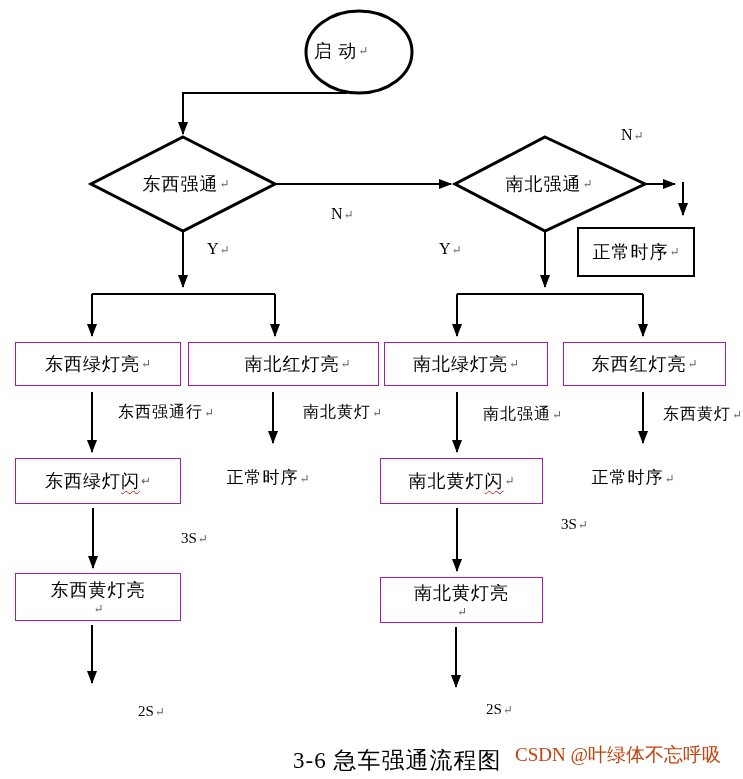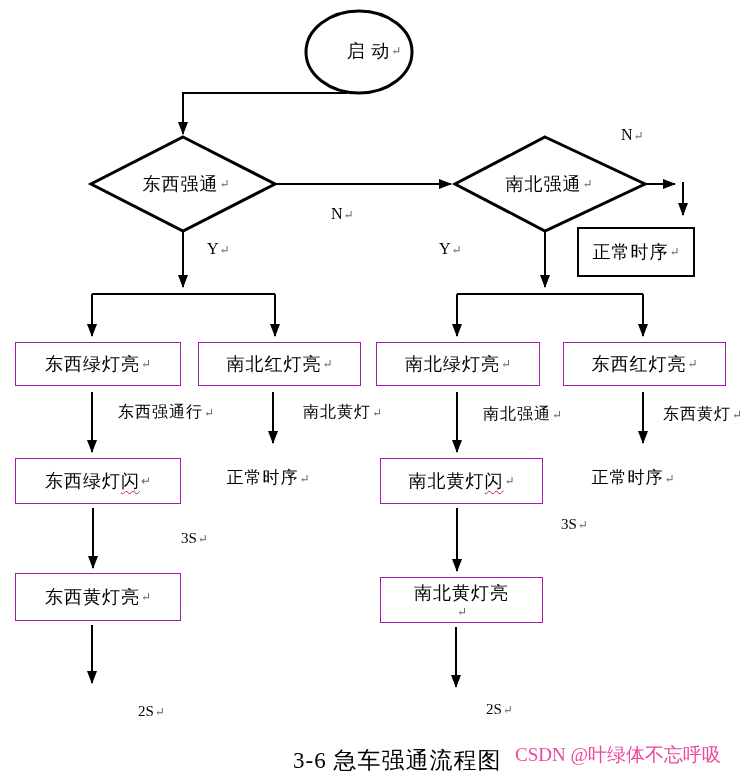--- a/index.html
+++ b/index.html
@@ -17,21 +17,21 @@
   .boxed{border:1px solid #a21caf;}
   .thinbox{border:2px solid #000;}
   .centered{transform:translate(-50%,-50%);}
   .freelabel{position:absolute;font-size:16px;white-space:nowrap;letter-spacing:1px;}
   .plaintext{position:absolute;font-size:17px;white-space:nowrap;letter-spacing:1px;transform:translateX(-50%);}
   .yn{font-size:16px;letter-spacing:0;}
   .sec{font-size:15px;letter-spacing:0;}
   .pmark{color:#666;font-size:12px;margin-left:1px;letter-spacing:0;}
   .squiggle{text-decoration:underline wavy;text-decoration-color:#cc2222;text-decoration-thickness:1px;text-underline-offset:3px;}
   .caption{position:absolute;font-size:23px;letter-spacing:1px;white-space:nowrap;}
-  .watermark{position:absolute;font-size:19px;color:#ec4899;white-space:nowrap;letter-spacing:0;}
+  .watermark{position:absolute;font-size:19px;color:#c2410c;white-space:nowrap;letter-spacing:0;}
 </style>
 </head>
 <body>
 
 <div class="stage">
 
   <svg width="743" height="779" viewBox="0 0 743 779">
     <defs>
       <marker id="ah" markerUnits="userSpaceOnUse" markerWidth="14" markerHeight="12" refX="12" refY="5" orient="auto">
         <path d="M0,0 L13,5 L0,10 Z" fill="#000"></path>
@@ -62,21 +62,21 @@
     <line class="ln" x1="457" y1="392" x2="457" y2="452" marker-end="url(#ah)"></line>
     <line class="ln" x1="643" y1="392" x2="643" y2="443" marker-end="url(#ah)"></line>
 
     <line class="ln" x1="93" y1="508" x2="93" y2="568" marker-end="url(#ah)"></line>
     <line class="ln" x1="457" y1="508" x2="457" y2="571" marker-end="url(#ah)"></line>
 
     <line class="ln" x1="92" y1="625" x2="92" y2="683" marker-end="url(#ah)"></line>
     <line class="ln" x1="456" y1="627" x2="456" y2="687" marker-end="url(#ah)"></line>
   </svg>
 
-  <div class="node centered" style="left:374px;top:51px;">
+  <div class="node centered" style="left:341px;top:51px;">
     <span>启 动</span>
       <span class="pmark">↵</span>
   </div>
   <div class="node centered" style="left:186px;top:184px;text-align:right;">
     <span>东西强通</span>
       <span class="pmark">↵</span>
   </div>
   <div class="node centered" style="left:549px;top:184px;">
     <span>南北强通</span>
       <span class="pmark">↵</span>
@@ -84,45 +84,45 @@
 
   <div class="node thinbox" style="left:577px;top:227px;width:114px;height:46px;">
     <span>正常时序</span>
       <span class="pmark">↵</span>
   </div>
 
   <div class="node boxed" style="left:15px;top:342px;width:164px;height:42px;">
     <span>东西绿灯亮</span>
       <span class="pmark">↵</span>
   </div>
-  <div class="node boxed" style="left:198px;top:342px;width:161px;height:42px;">
+  <div class="node boxed" style="left:188px;top:342px;width:161px;height:42px;padding-left:28px;">
     <span>南北红灯亮</span>
       <span class="pmark">↵</span>
   </div>
-  <div class="node boxed" style="left:376px;top:342px;width:162px;height:42px;">
+  <div class="node boxed" style="left:384px;top:342px;width:162px;height:42px;">
     <span>南北绿灯亮</span>
       <span class="pmark">↵</span>
   </div>
   <div class="node boxed" style="left:563px;top:342px;width:161px;height:42px;">
     <span>东西红灯亮</span>
       <span class="pmark">↵</span>
   </div>
 
   <div class="node boxed" style="left:15px;top:458px;width:164px;height:44px;font-family:Liberation Serif, serif;">
     <span>东西绿灯</span>
       <span class="squiggle">闪</span>
       <span class="pmark">↵</span>
   </div>
   <div class="node boxed" style="left:380px;top:458px;width:161px;height:44px;">
     <span>南北黄灯</span>
       <span class="squiggle">闪</span>
       <span class="pmark">↵</span>
   </div>
 
-  <div class="node boxed" style="left:15px;top:573px;width:164px;height:46px;">
+  <div class="node boxed" style="left:15px;top:573px;width:164px;height:46px;flex-direction:column;">
     <span>东西黄灯亮</span>
       <span class="pmark">↵</span>
   </div>
   <div class="node boxed" style="left:380px;top:577px;width:161px;height:44px;flex-direction:column;">
     <span>南北黄灯亮</span>
       <span class="pmark">↵</span>
   </div>
 
   <div class="plaintext" style="left:268px;top:466px;">
     <span>正常时序</span><span class="pmark">↵</span>

